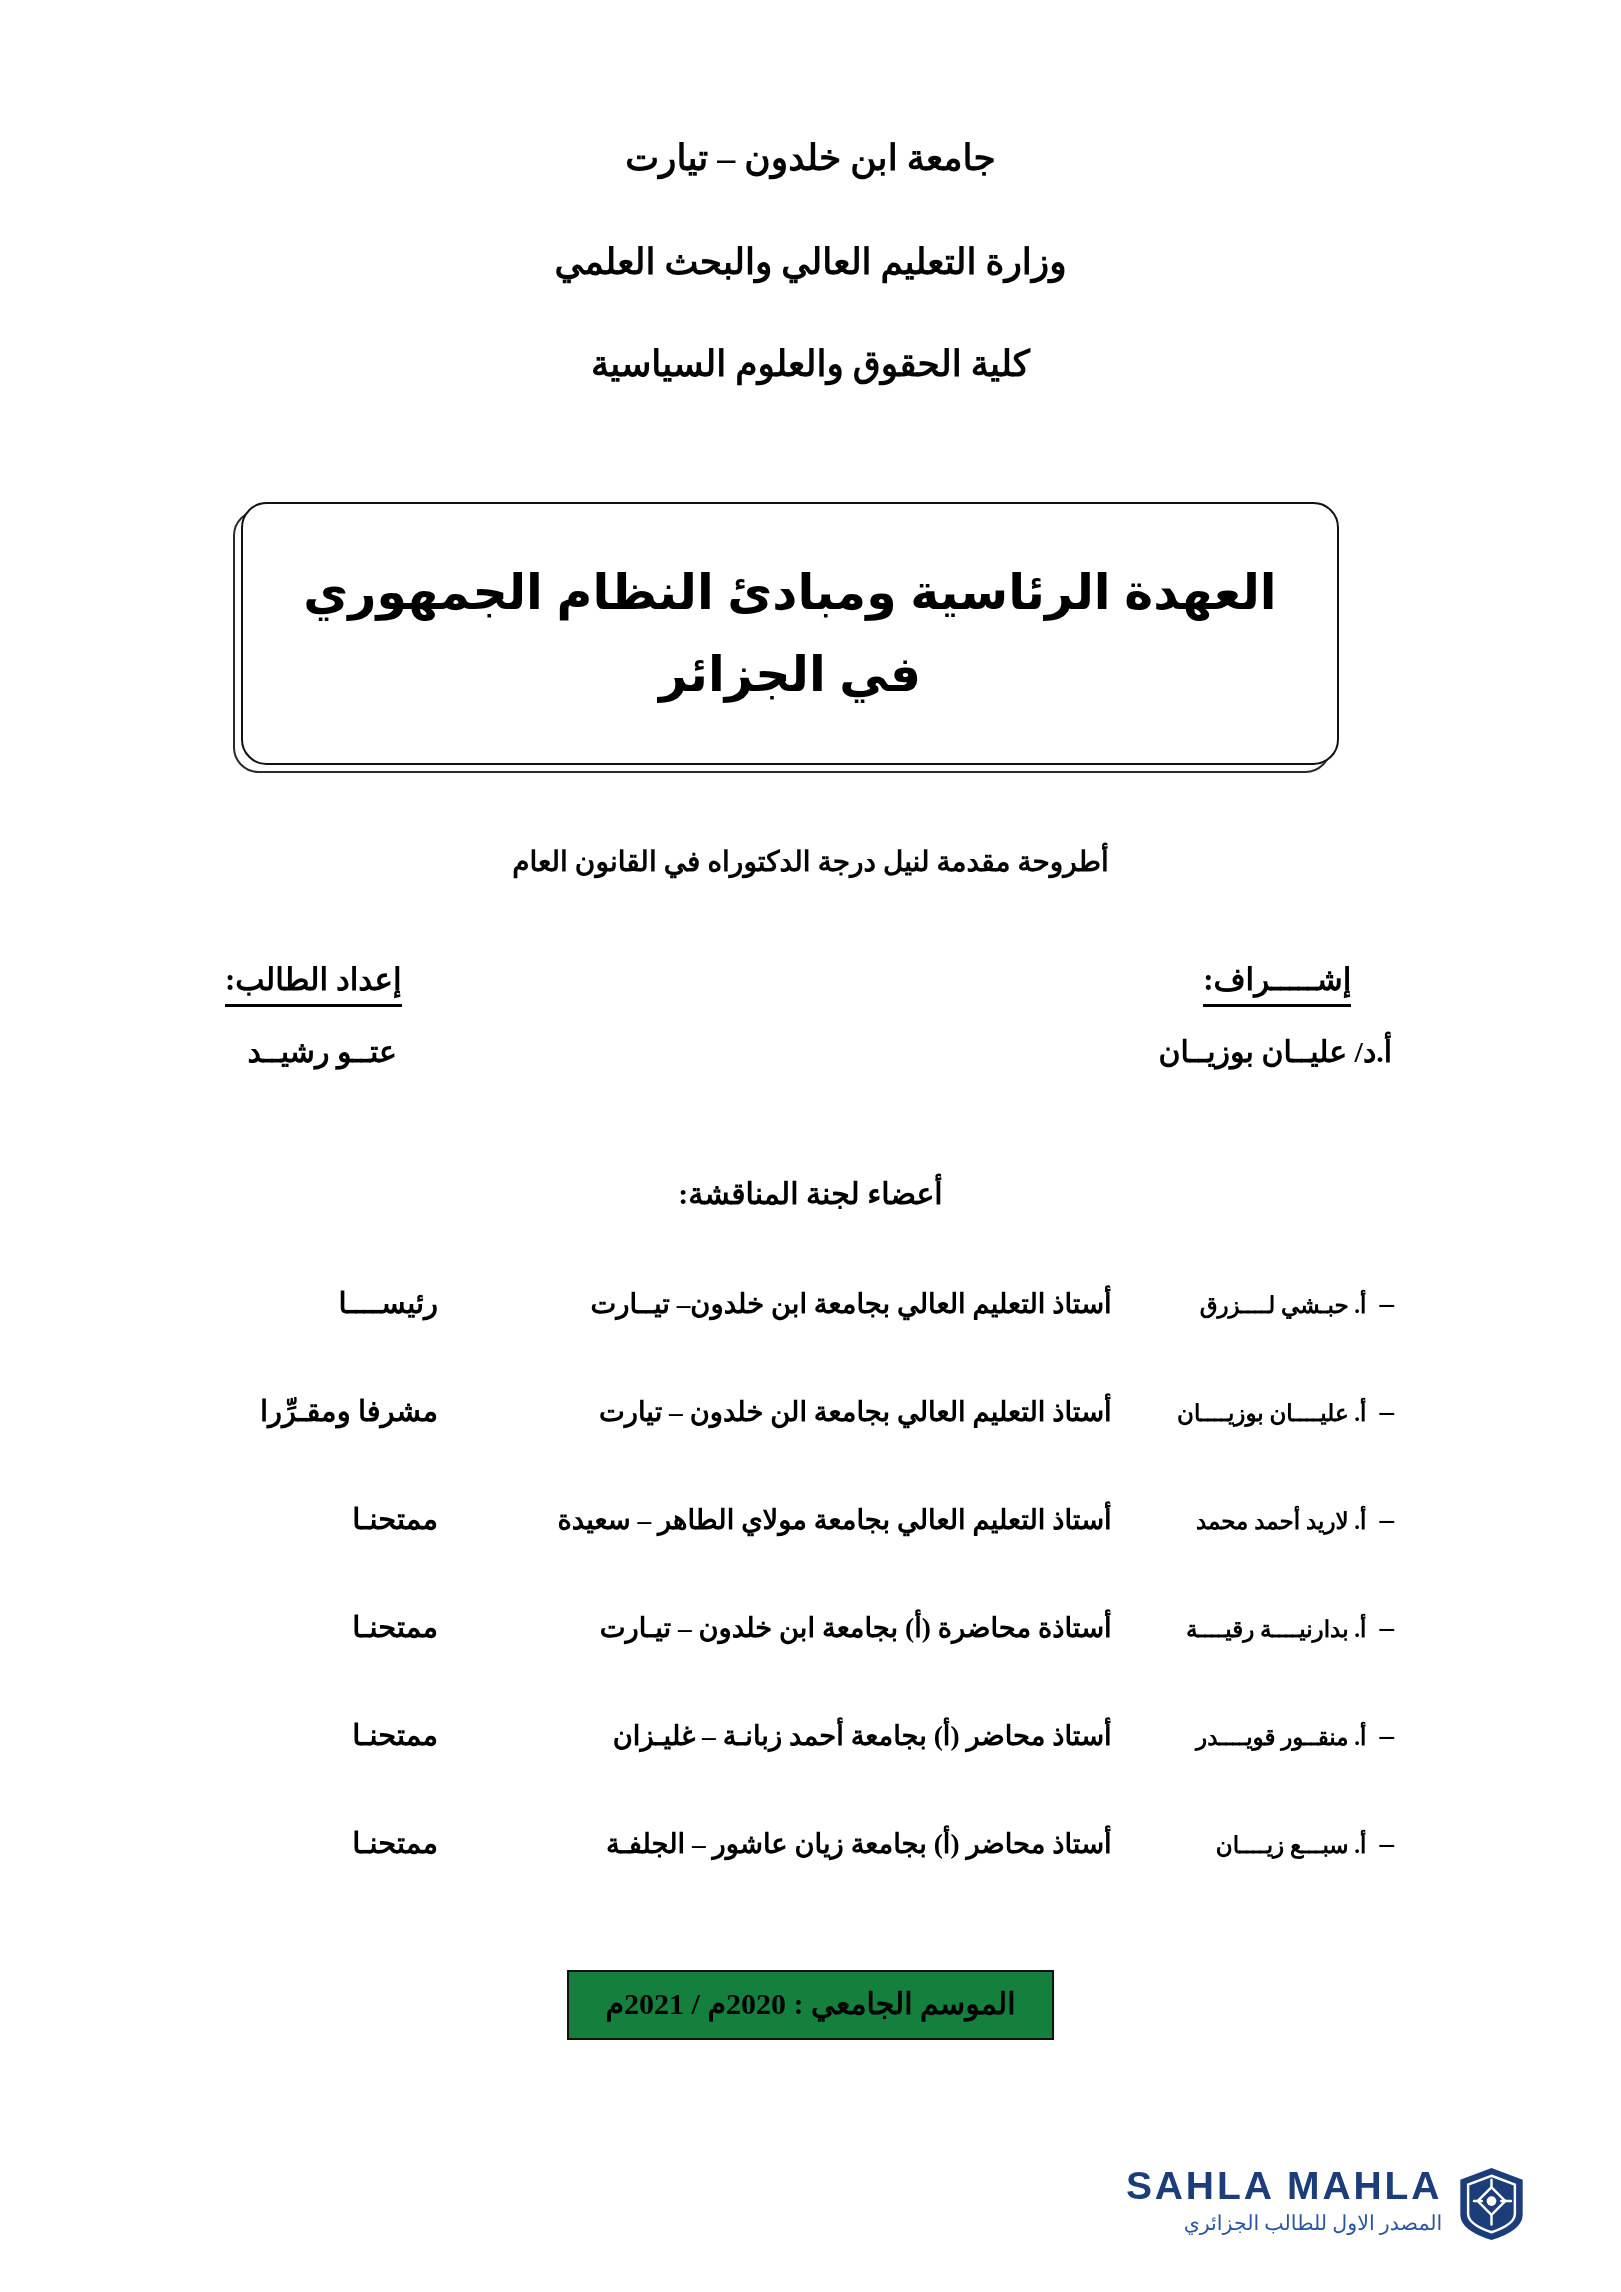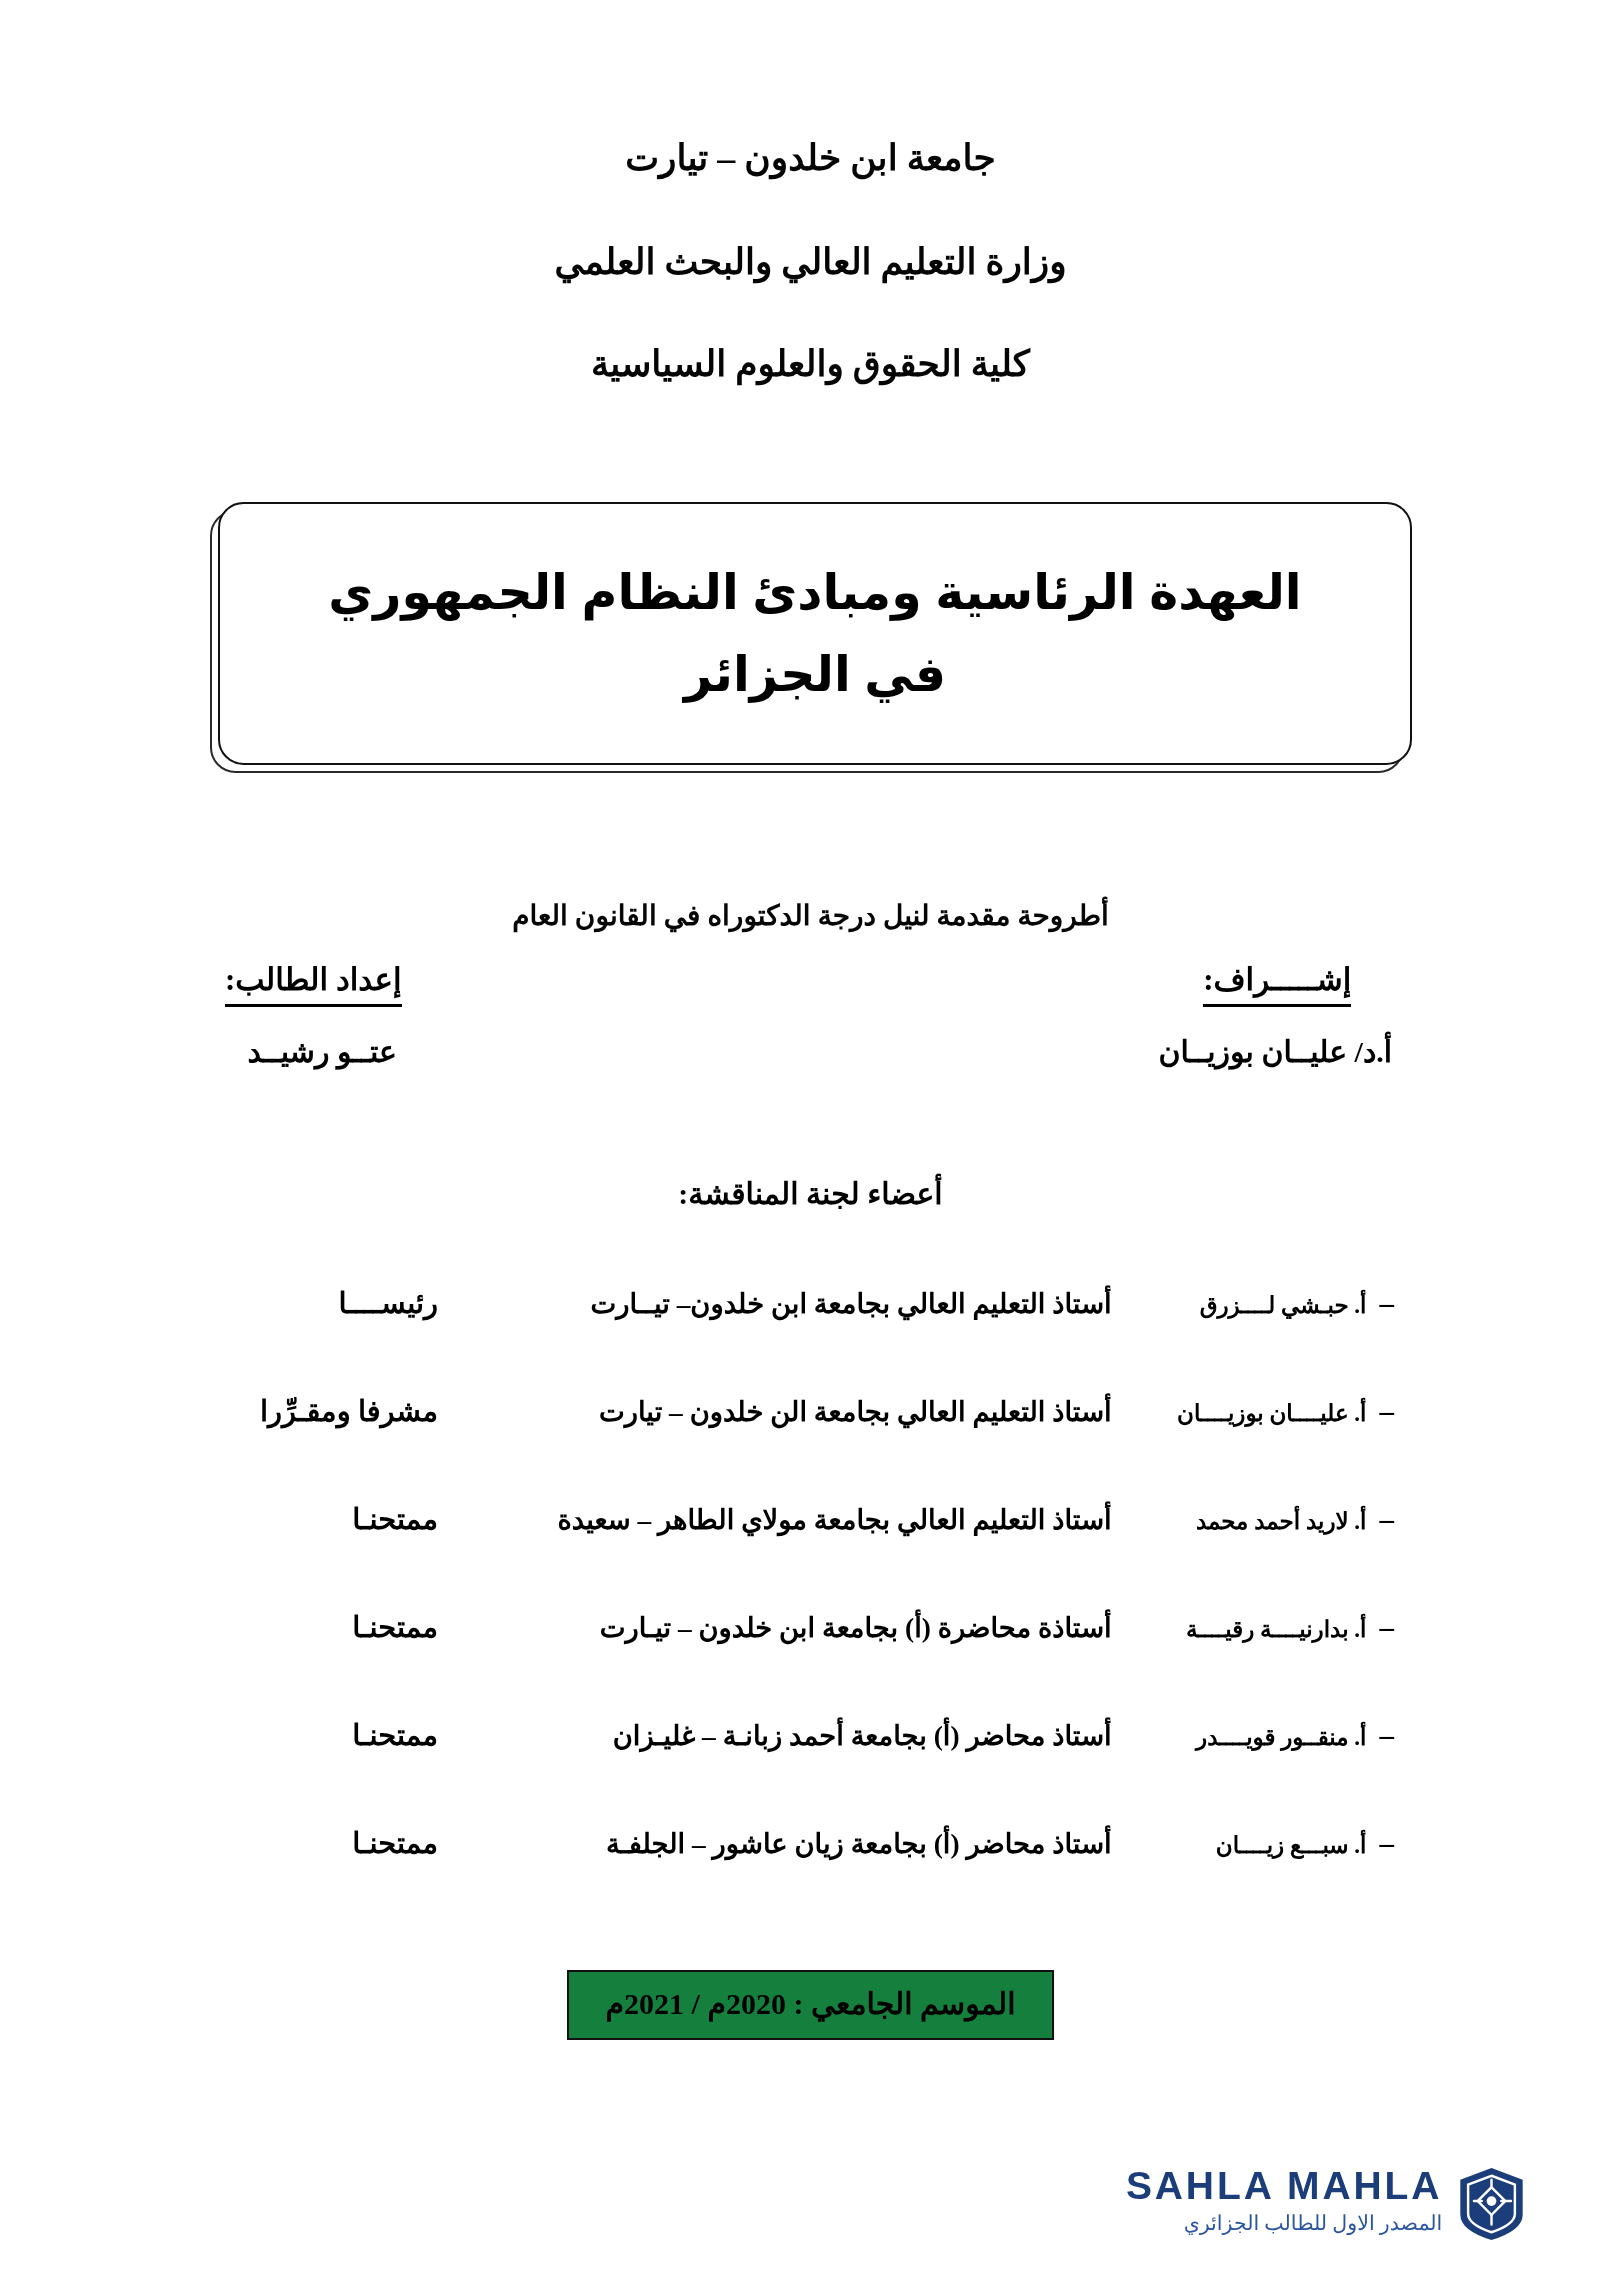--- a/index.html
+++ b/index.html
@@ -40,22 +40,22 @@
     direction: rtl;
   }
   .header-line.l1 { margin-bottom: 59px; }
   .header-line.l2 { margin-bottom: 61px; }
   .header-line.l3 { margin-bottom: 0; }
 
   
   .title-box-wrap {
     position: absolute;
     top: 502px;
-    left: 218px;
-    width: 1194px;
+    left: 241px;
+    width: 1098px;
     height: 263px;
   }
   .title-box-shadow {
     position: absolute;
     top: 7.8px;
     left: -7.8px;
     width: 100%;
     height: 100%;
     border: 2px solid #2a2a2a;
     border-radius: 25.5px;
@@ -85,21 +85,21 @@
     line-height: 1.15;
     direction: rtl;
     text-align: center;
     color: #000;
     letter-spacing: 0.5px;
   }
 
   
   .degree-line {
     position: absolute;
-    top: 899px;
+    top: 845px;
     left: 0;
     right: 0;
     text-align: center;
     font-family: "Liberation Serif", "DejaVu Serif", serif;
     font-weight: 700;
     font-size: 28px;
     direction: rtl;
     color: #060606;
   }
 

